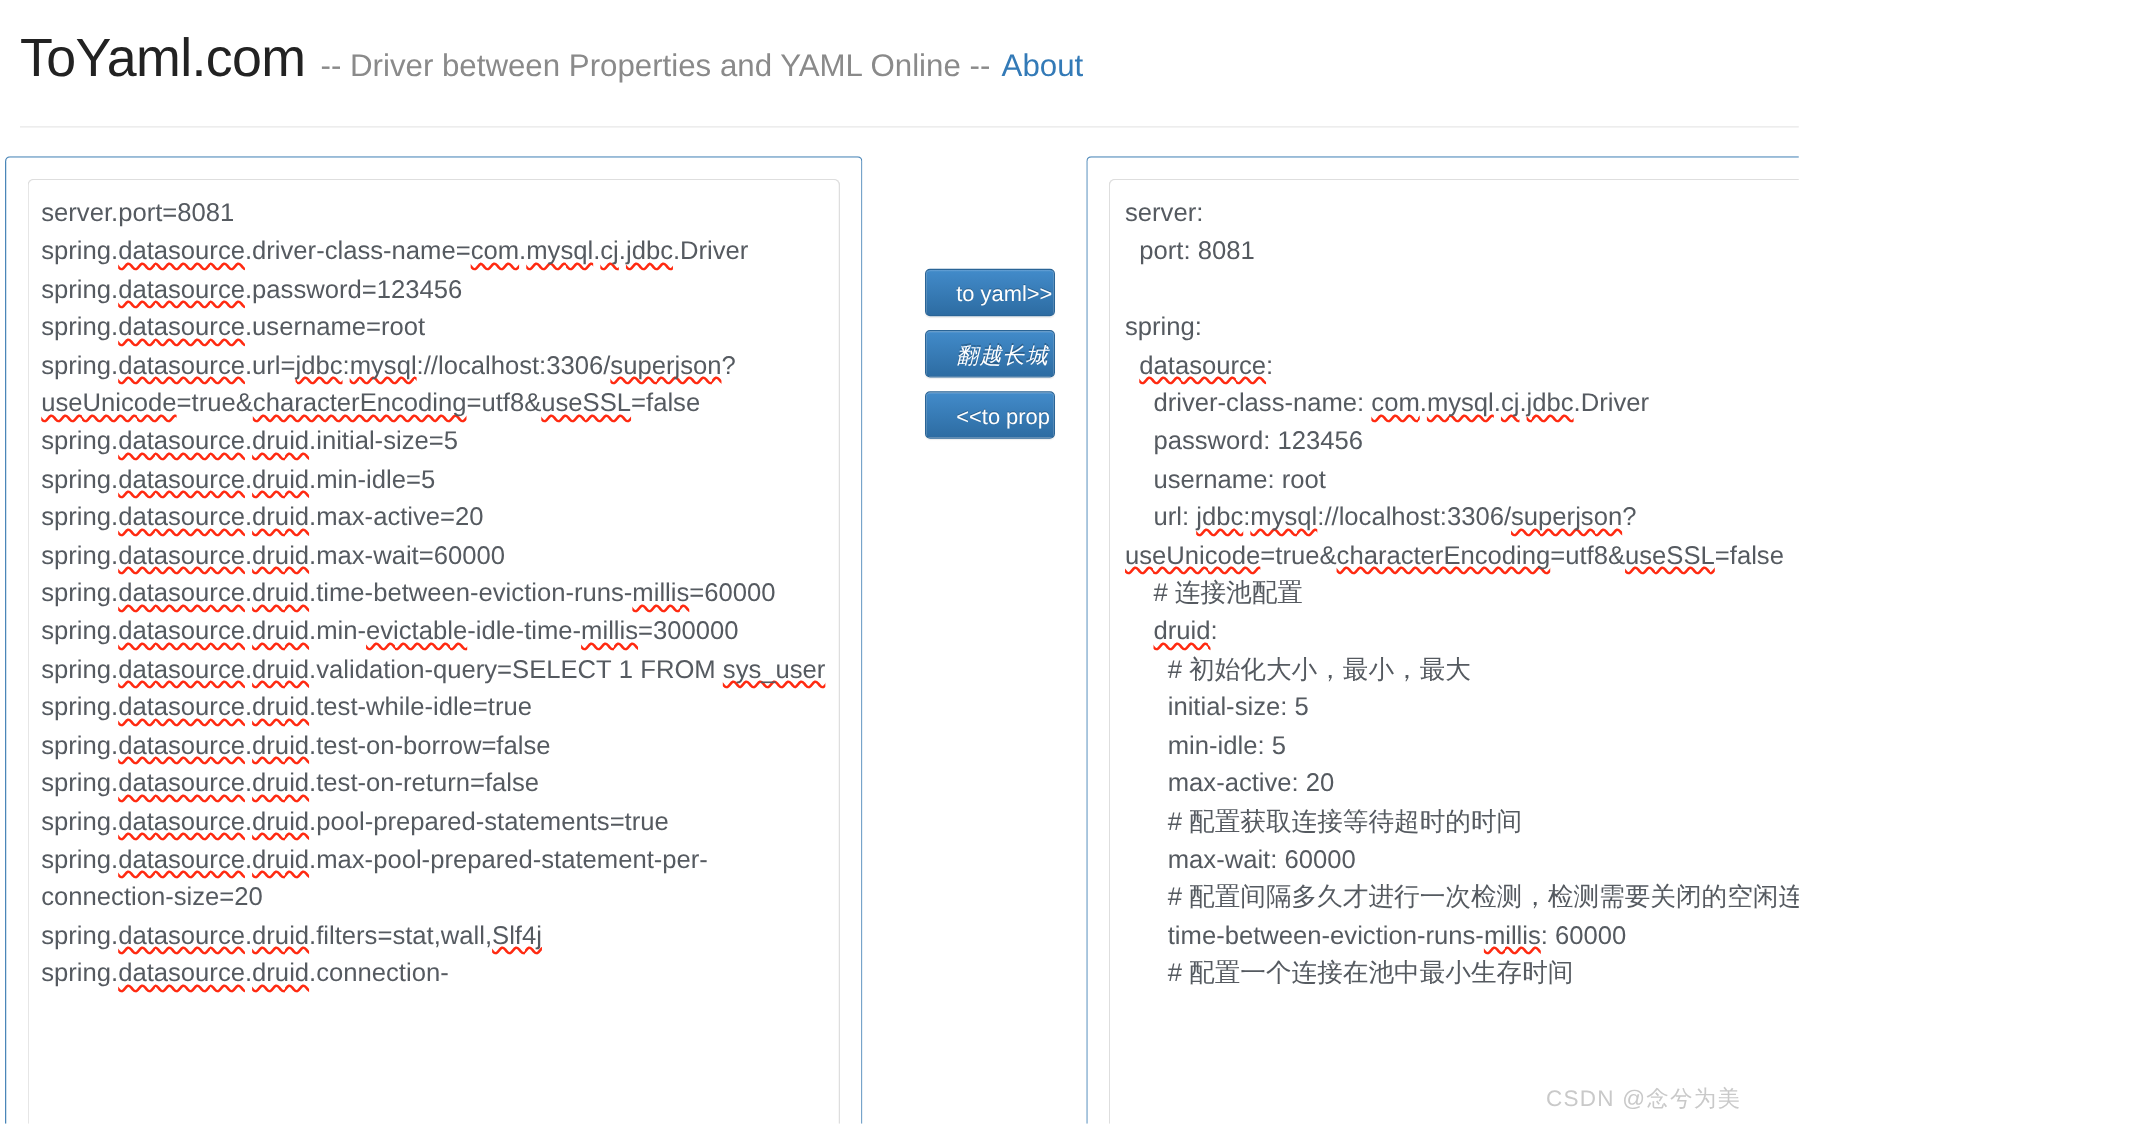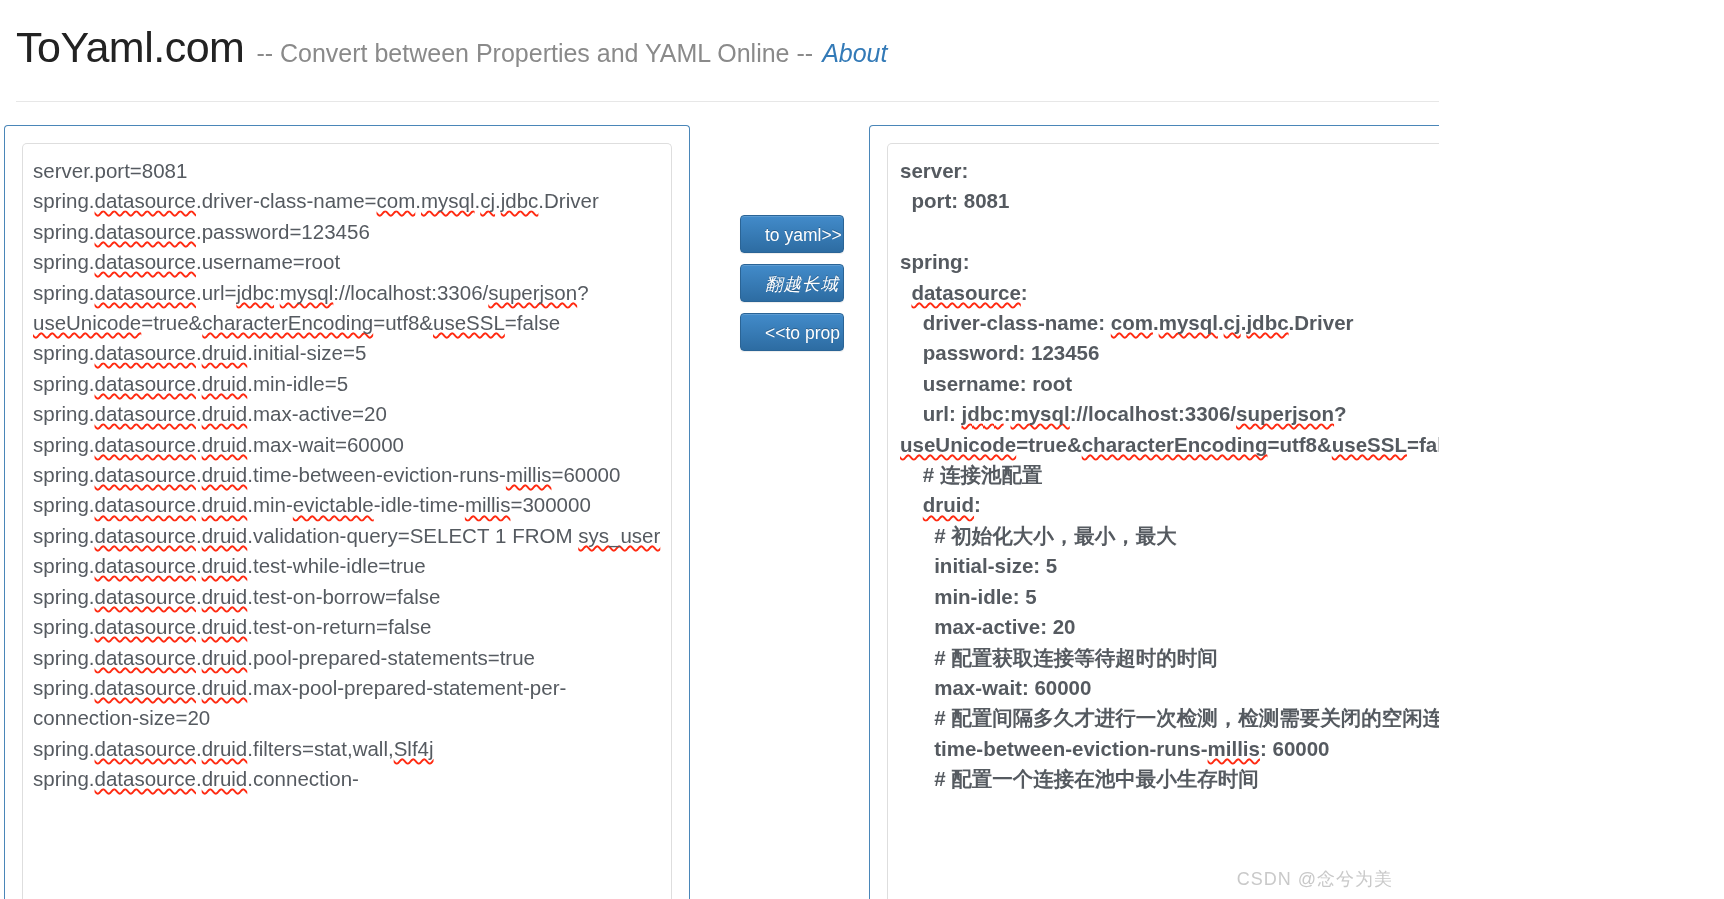--- a/index.html
+++ b/index.html
@@ -40,21 +40,20 @@
     margin-left: 12px;
     line-height: 1;
   }
   .about-link {
     font-size: 25px;
     color: #337ab7;
     text-decoration: none;
     margin-left: 9px;
     line-height: 1;
     cursor: pointer;
-    font-style: italic;
   }
 
   .header-rule {
     position: absolute;
     left: 16px;
     top: 101px;
     width: 1692px;
     height: 1px;
     background: #e7e7e7;
   }
@@ -111,21 +110,21 @@
     padding: 12px 10px 0 10px;
     box-sizing: border-box;
     font-family: "Liberation Sans", sans-serif;
     font-size: 20.5px;
     line-height: 30.4px;
     color: #555a60;
     white-space: pre-wrap;
     word-break: break-word;
     overflow: hidden;
   }
-  .panel-right .code { padding-left: 12px; padding-right: 26px; font-weight: bold; }
+  .panel-right .code { padding-left: 12px; padding-right: 26px; }
 
   .line { display: block; }
 
   
   .sq {
     text-decoration: underline wavy #ff2a11;
     text-decoration-skip-ink: none;
     -webkit-text-decoration: underline wavy #ff2a11;
   }
 
@@ -208,21 +207,21 @@
     pointer-events: none;
   }
 </style>
 </head>
 <body>
 
 <div id="page">
 
   <div class="header">
     <span class="site-title">ToYaml.com</span>
-    <span class="tagline">-- Convert between Properties and YAML Online --</span>
+    <span class="tagline">-- Driver between Properties and YAML Online --</span>
     <a class="about-link" href="#">About</a>
   </div>
   <div class="header-rule"></div>
 
   <div class="main">
 
     <div class="panel panel-left">
       <div class="editor">
         <div class="code" id="left-code"><span class="line">server.port=8081</span><span class="line">spring.<span class="sq">datasource</span>.driver-class-name=<span class="sq">com</span>.<span class="sq">mysql</span>.<span class="sq">cj</span>.<span class="sq">jdbc</span>.Driver</span><span class="line">spring.<span class="sq">datasource</span>.password=123456</span><span class="line">spring.<span class="sq">datasource</span>.username=root</span><span class="line">spring.<span class="sq">datasource</span>.url=<span class="sq">jdbc</span>:<span class="sq">mysql</span>://localhost:3306/<span class="sq">superjson</span>?<span class="sq">useUnicode</span>=true&amp;<span class="sq">characterEncoding</span>=utf8&amp;<span class="sq">useSSL</span>=false</span><span class="line">spring.<span class="sq">datasource</span>.<span class="sq">druid</span>.initial-size=5</span><span class="line">spring.<span class="sq">datasource</span>.<span class="sq">druid</span>.min-idle=5</span><span class="line">spring.<span class="sq">datasource</span>.<span class="sq">druid</span>.max-active=20</span><span class="line">spring.<span class="sq">datasource</span>.<span class="sq">druid</span>.max-wait=60000</span><span class="line">spring.<span class="sq">datasource</span>.<span class="sq">druid</span>.time-between-eviction-runs-<span class="sq">millis</span>=60000</span><span class="line">spring.<span class="sq">datasource</span>.<span class="sq">druid</span>.min-<span class="sq">evictable</span>-idle-time-<span class="sq">millis</span>=300000</span><span class="line">spring.<span class="sq">datasource</span>.<span class="sq">druid</span>.validation-query=SELECT&nbsp;1&nbsp;FROM&nbsp;<span class="sq">sys_user</span></span><span class="line">spring.<span class="sq">datasource</span>.<span class="sq">druid</span>.test-while-idle=true</span><span class="line">spring.<span class="sq">datasource</span>.<span class="sq">druid</span>.test-on-borrow=false</span><span class="line">spring.<span class="sq">datasource</span>.<span class="sq">druid</span>.test-on-return=false</span><span class="line">spring.<span class="sq">datasource</span>.<span class="sq">druid</span>.pool-prepared-statements=true</span><span class="line">spring.<span class="sq">datasource</span>.<span class="sq">druid</span>.max-pool-prepared-statement-per-connection-size=20</span><span class="line">spring.<span class="sq">datasource</span>.<span class="sq">druid</span>.filters=stat,wall,<span class="sq">Slf4j</span></span><span class="line">spring.<span class="sq">datasource</span>.<span class="sq">druid</span>.connection-</span></div>
       </div>

